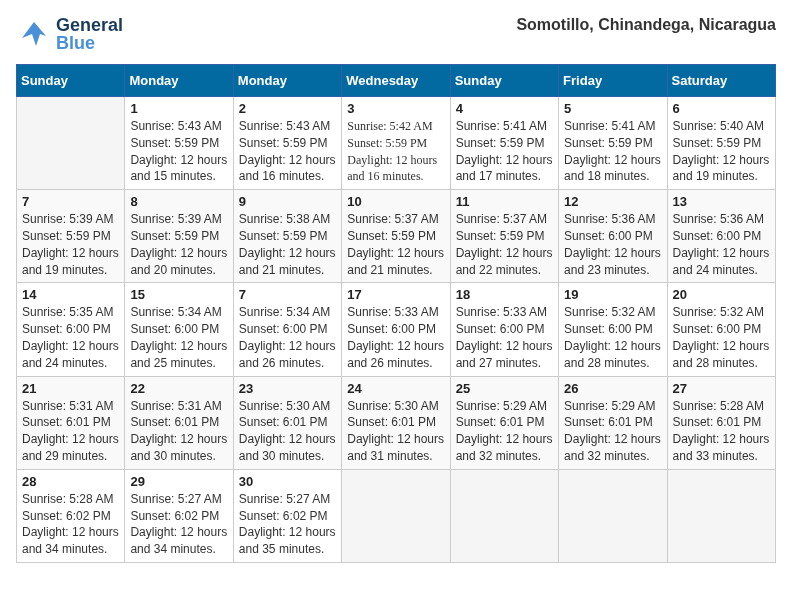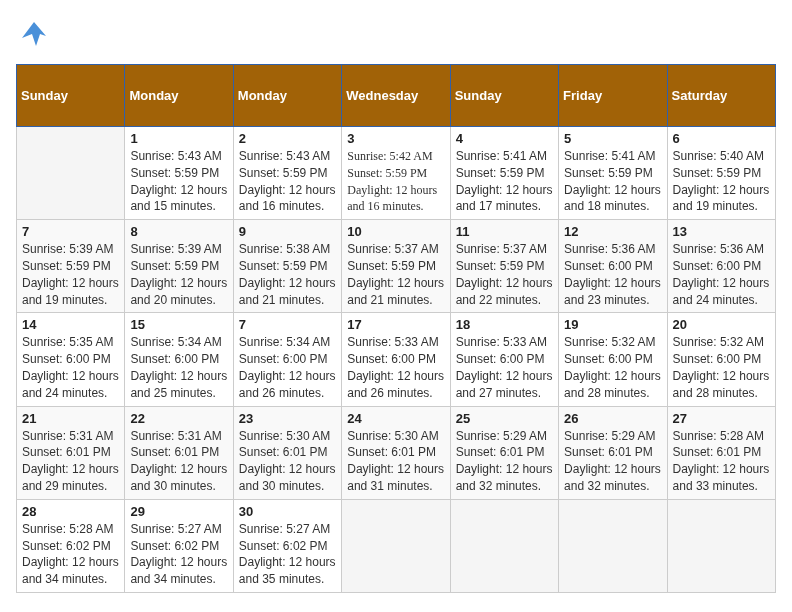--- a/index.html
+++ b/index.html
@@ -28,25 +28,25 @@
       font-size: 16px;
       color: #333;
       font-weight: 600;
     }
     .calendar-table {
       width: 100%;
       border-collapse: collapse;
       border: 1px solid #ccc;
     }
     .calendar-table th {
-      background-color: #a16207;
+      background-color: #0369a1;
       color: #fff;
       font-size: 13px;
       font-weight: bold;
-      padding: 23px 4px;
+      padding: 8px 4px;
       text-align: left;
       border: 1px solid #3060aa;
     }
     .calendar-table td {
       vertical-align: top;
       border: 1px solid #ccc;
       padding: 4px 5px;
       font-size: 10px;
       color: #333;
       width: calc(100% / 7);
@@ -95,22 +95,27 @@
 </head>
 <body>
 
 <div class="header-section">
   <div class="logo-wrapper">
     <div style="font-size:0; position:relative; width:36px; height:36px;">
       <svg width="36" height="36" viewBox="0 0 36 36">
         <polygon points="18,6 30,20 24,18 20,30 16,18 6,22" fill="#4a90d9"></polygon>
       </svg>
     </div>
+    <div class="logo-text-wrapper">
+      <span class="logo-general">General</span>
+      <span class="logo-blue">Blue</span>
+    </div>
   </div>
   <div class="title-section">
+    <div class="calendar-subtitle">Somotillo, Chinandega, Nicaragua</div>
   </div>
 </div>
 
 <table class="calendar-table">
   <thead>
     <tr>
       <th>Sunday</th>
       <th>Monday</th>
       <th>Monday</th>
       <th>Wednesday</th>

